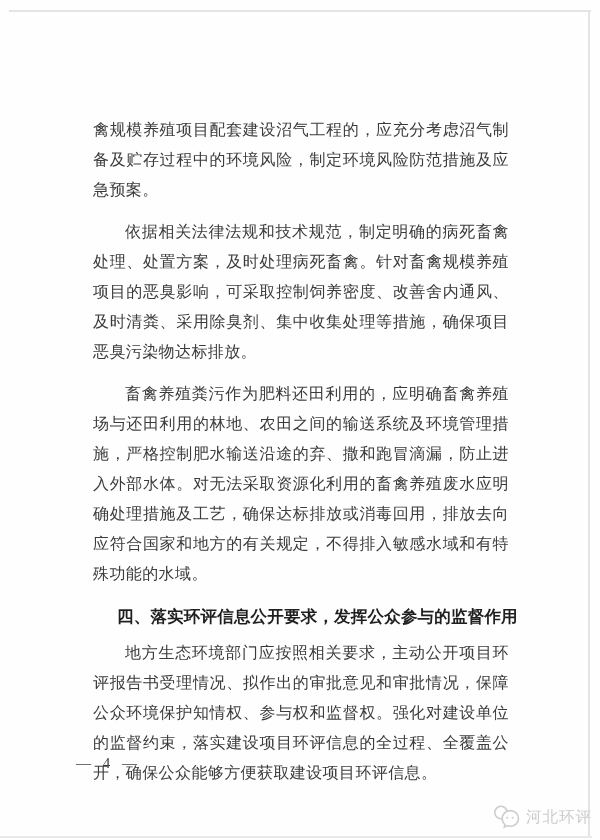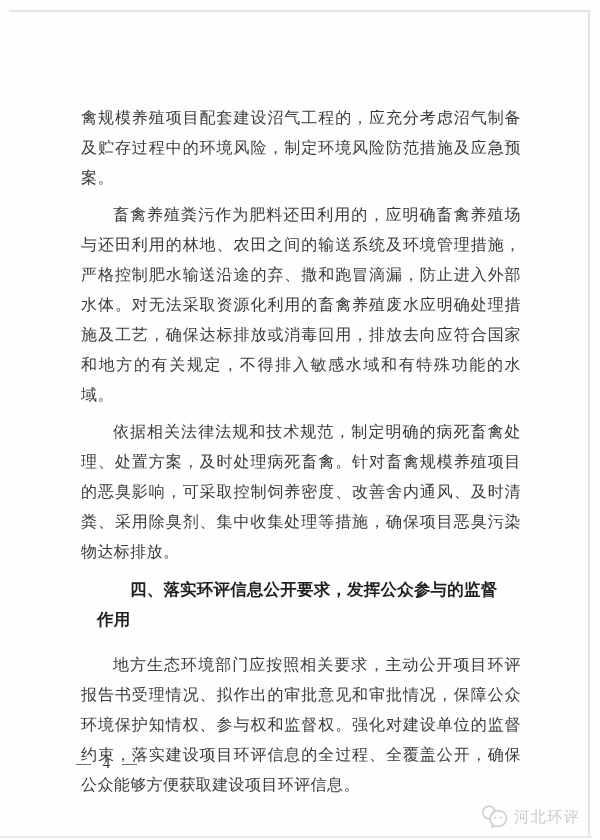--- a/index.html
+++ b/index.html
@@ -28,29 +28,29 @@
     top: 103px;
     width: 440px;
     color: #3b3b3b;
     font-size: 16px;
     line-height: 30px;
     letter-spacing: 0.4px;
     text-align: justify;
     text-justify: inter-ideograph;
   }
   .para {
-    margin: 0;
+    margin: 12px;
     text-indent: 2em;
   }
   .para + .para, .heading + .para, .para + .heading {
     margin-top: 7px;
   }
   .para.no-indent { text-indent: 0; }
   .heading {
-    margin: 16px;
+    margin: 3px;
     margin-top: 7px;
     text-indent: 2em;
     font-family: "Liberation Sans", "DejaVu Sans", sans-serif;
     font-weight: 700;
     font-size: 16.5px;
     line-height: 30px;
     letter-spacing: 0.2px;
     color: #1f1f1f;
     text-align: left;
   }
@@ -58,21 +58,21 @@
     position: absolute;
     left: 76px;
     top: 755px;
     font-size: 15px;
     letter-spacing: 1px;
     word-spacing: 6px;
     color: #3b3b3b;
   }
   .watermark {
     position: absolute;
-    right: 20px;
+    right: 8px;
     bottom: 10px;
     display: flex;
     align-items: center;
     gap: 4px;
     color: #cbcbcb;
   }
   .wm-icon { display: inline-flex; }
   .wm-text {
     font-family: "Liberation Sans", "DejaVu Sans", sans-serif;
     font-size: 15.5px;
@@ -84,22 +84,22 @@
 <body>
 
 <div class="page">
 
   <div class="edge edge-top"></div>
   <div class="edge edge-right"></div>
   <div class="edge edge-bottom"></div>
 
   <main class="body-text">
     <p class="para no-indent">禽规模养殖项目配套建设沼气工程的，应充分考虑沼气制备及贮存过程中的环境风险，制定环境风险防范措施及应急预案。</p>
+    <p class="para">依据相关法律法规和技术规范，制定明确的病死畜禽处理、处置方案，及时处理病死畜禽。针对畜禽规模养殖项目的恶臭影响，可采取控制饲养密度、改善舍内通风、及时清粪、采用除臭剂、集中收集处理等措施，确保项目恶臭污染物达标排放。</p>
     <p class="para">畜禽养殖粪污作为肥料还田利用的，应明确畜禽养殖场与还田利用的林地、农田之间的输送系统及环境管理措施，严格控制肥水输送沿途的弃、撒和跑冒滴漏，防止进入外部水体。对无法采取资源化利用的畜禽养殖废水应明确处理措施及工艺，确保达标排放或消毒回用，排放去向应符合国家和地方的有关规定，不得排入敏感水域和有特殊功能的水域。</p>
-    <p class="para">依据相关法律法规和技术规范，制定明确的病死畜禽处理、处置方案，及时处理病死畜禽。针对畜禽规模养殖项目的恶臭影响，可采取控制饲养密度、改善舍内通风、及时清粪、采用除臭剂、集中收集处理等措施，确保项目恶臭污染物达标排放。</p>
     <h2 class="heading">四、落实环评信息公开要求，发挥公众参与的监督作用</h2>
     <p class="para">地方生态环境部门应按照相关要求，主动公开项目环评报告书受理情况、拟作出的审批意见和审批情况，保障公众环境保护知情权、参与权和监督权。强化对建设单位的监督约束，落实建设项目环评信息的全过程、全覆盖公开，确保公众能够方便获取建设项目环评信息。</p>
   </main>
 
   <div class="page-number">— 4 —</div>
 
   <div class="watermark">
     <span class="wm-icon">
       <svg width="30" height="26" viewBox="0 0 30 26" fill="none" xmlns="http://www.w3.org/2000/svg">
         <circle cx="9" cy="8.5" r="6.2" stroke="#cdcdcd" stroke-width="1.6" fill="#fefefe"></circle>

